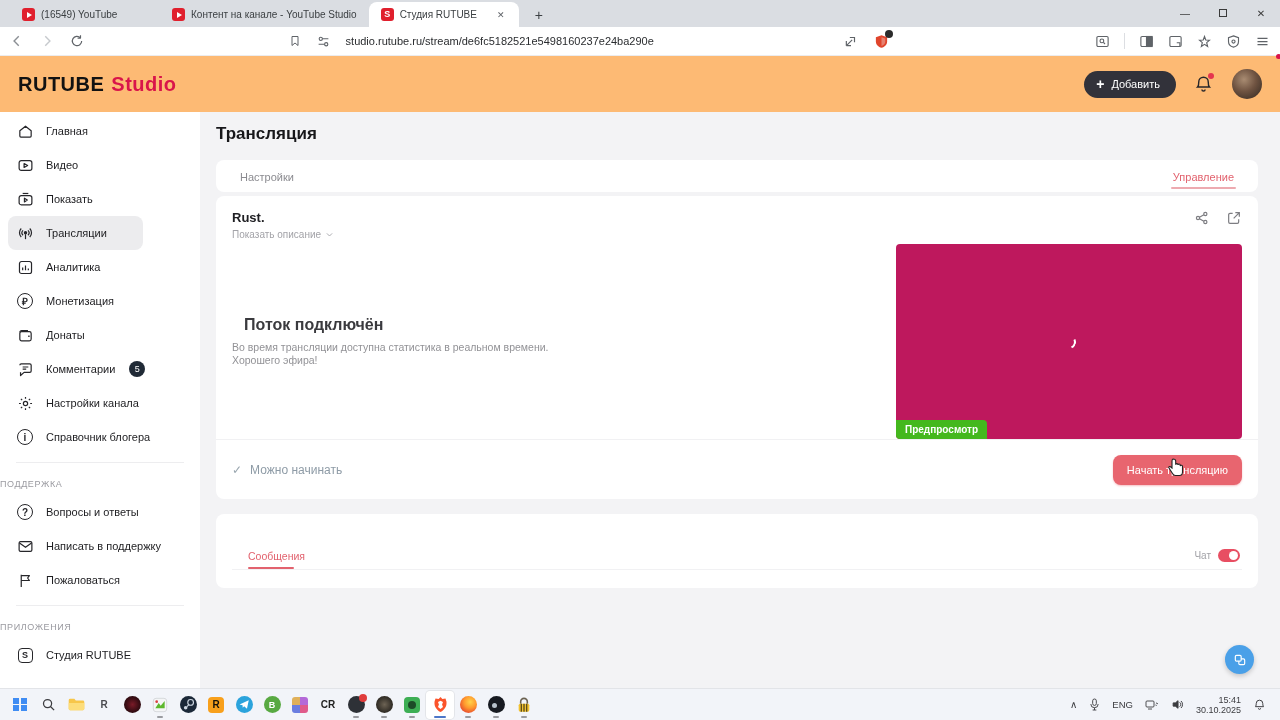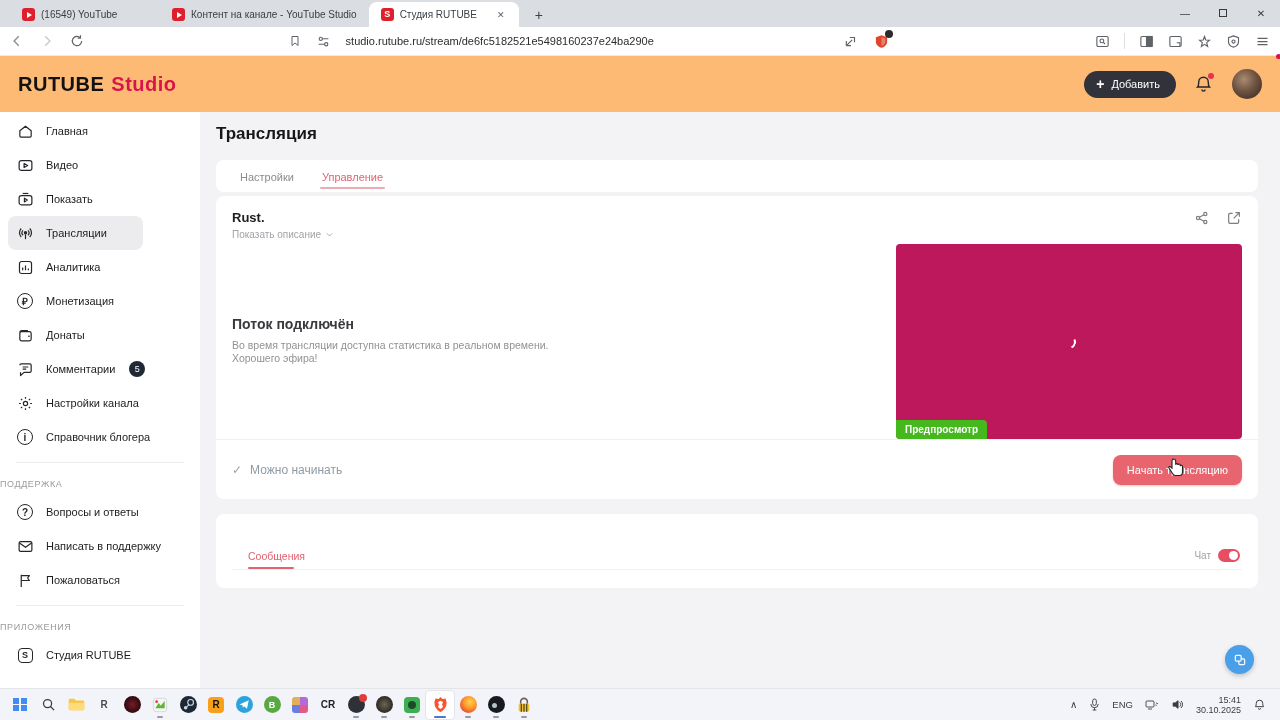--- a/index.html
+++ b/index.html
@@ -52,34 +52,34 @@
   .side-icon { width:18px; height:18px; display:flex; align-items:center; justify-content:center; flex:none; }
   .circle-glyph { width:16px; height:16px; border:1.4px solid #26262a; border-radius:50%; font-size:10px; font-weight:bold; color:#26262a; display:flex; align-items:center; justify-content:center; }
   .square-glyph { width:15px; height:15px; border:1.4px solid #26262a; border-radius:4px; font-size:9px; font-weight:bold; color:#26262a; display:flex; align-items:center; justify-content:center; }
   .badge-count { margin-left:2px; width:16px; height:16px; border-radius:50%; background:#202a36; color:#fff; font-size:9px; display:flex; align-items:center; justify-content:center; }
   .side-divider { height:1px; background:#ededef; margin:8px 16px; }
   .side-section { font-size:9px; letter-spacing:0.6px; color:#9a9aa0; padding:8px 0 6px; }
 
   
   .main { position:absolute; left:200px; top:112px; right:0; bottom:32px; background:#f3f3f5; padding:12px 22px 0 16px; }
   .page-title { font-size:17px; font-weight:600; color:#17171a; margin-bottom:16px; }
-  .tabs-card { background:#fff; border-radius:8px; height:32px; display:flex; align-items:flex-end; gap:28px; padding:0 24px; }
+  .tabs-card { background:#fff; border-radius:8px; height:32px; display:flex; align-items:flex-end; gap:28px; padding:0 24px;justify-content:space-between; }
   .mtab { font-size:11px; color:#8b8b90; padding-bottom:9px; position:relative; }
   .mtab.active { color:#e2626e; }
   .mtab.active::after { content:""; position:absolute; left:-2px; right:-2px; bottom:3px; height:2px; border-radius:2px; background:#edaab0; }
 
   .stream-card { position:relative; background:#fff; border-radius:8px; margin-top:4px; height:303px; }
   .stream-title { position:absolute; left:16px; top:14px; font-size:13px; font-weight:700; color:#202024; }
   .show-desc { position:absolute; left:16px; top:33px; font-size:10px; color:#a3a3a8; display:flex; align-items:center; gap:4px; }
   .card-actions { position:absolute; right:16px; top:14px; display:flex; gap:16px; }
   .video-preview { position:absolute; right:16px; top:48px; width:346px; height:195px; background:#be185d; border-radius:4px; }
   .spinner { position:absolute; left:50%; top:50%; margin:-7px 0 0 -7px; width:14px; height:14px; border-radius:50%; border:2px solid transparent; border-right-color:#fff; transform:rotate(20deg); }
   .preview-badge { position:absolute; left:0; bottom:0; background:#44b81d; color:#fff; font-size:10px; font-weight:bold; padding:4px 9px; border-radius:0 4px 0 4px; }
   .status-block { position:absolute; left:16px; top:120px; }
-  .status-title { font-size:14px; font-weight:bold; color:#3a3a3e; margin-bottom:7px; }
+  .status-title { font-size:16px; font-weight:bold; color:#3a3a3e; margin-bottom:7px;margin-left:12px; }
   .status-line { font-size:10.5px; color:#929296; line-height:13px; }
   .stream-footer { position:absolute; left:0; right:0; bottom:0; height:60px; border-top:1px solid #f1f1f3; display:flex; align-items:center; justify-content:space-between; padding:0 16px; }
   .ready { display:flex; align-items:center; gap:8px; font-size:12px; color:#8e9ba6; }
   .ready-check { color:#9aa7b0; font-size:12px; }
   .start-btn { background:#e8656f; color:#fff; border:none; border-radius:8px; height:30px; padding:0 14px; font-size:11px; font-family:inherit; box-shadow:0 1px 2px rgba(232,101,111,0.4); }
 
   .messages-card { position:relative; background:#fff; border-radius:8px; margin-top:15px; height:74px; }
   .msg-tab { position:absolute; left:32px; top:36px; font-size:10.5px; color:#e2626e; }
   .msg-underline { position:absolute; left:32px; top:53px; width:46px; height:2px; border-radius:2px; background:#e2626e; }
   .msg-divider { position:absolute; left:16px; right:16px; top:55px; height:1px; background:#f1f1f3; }

